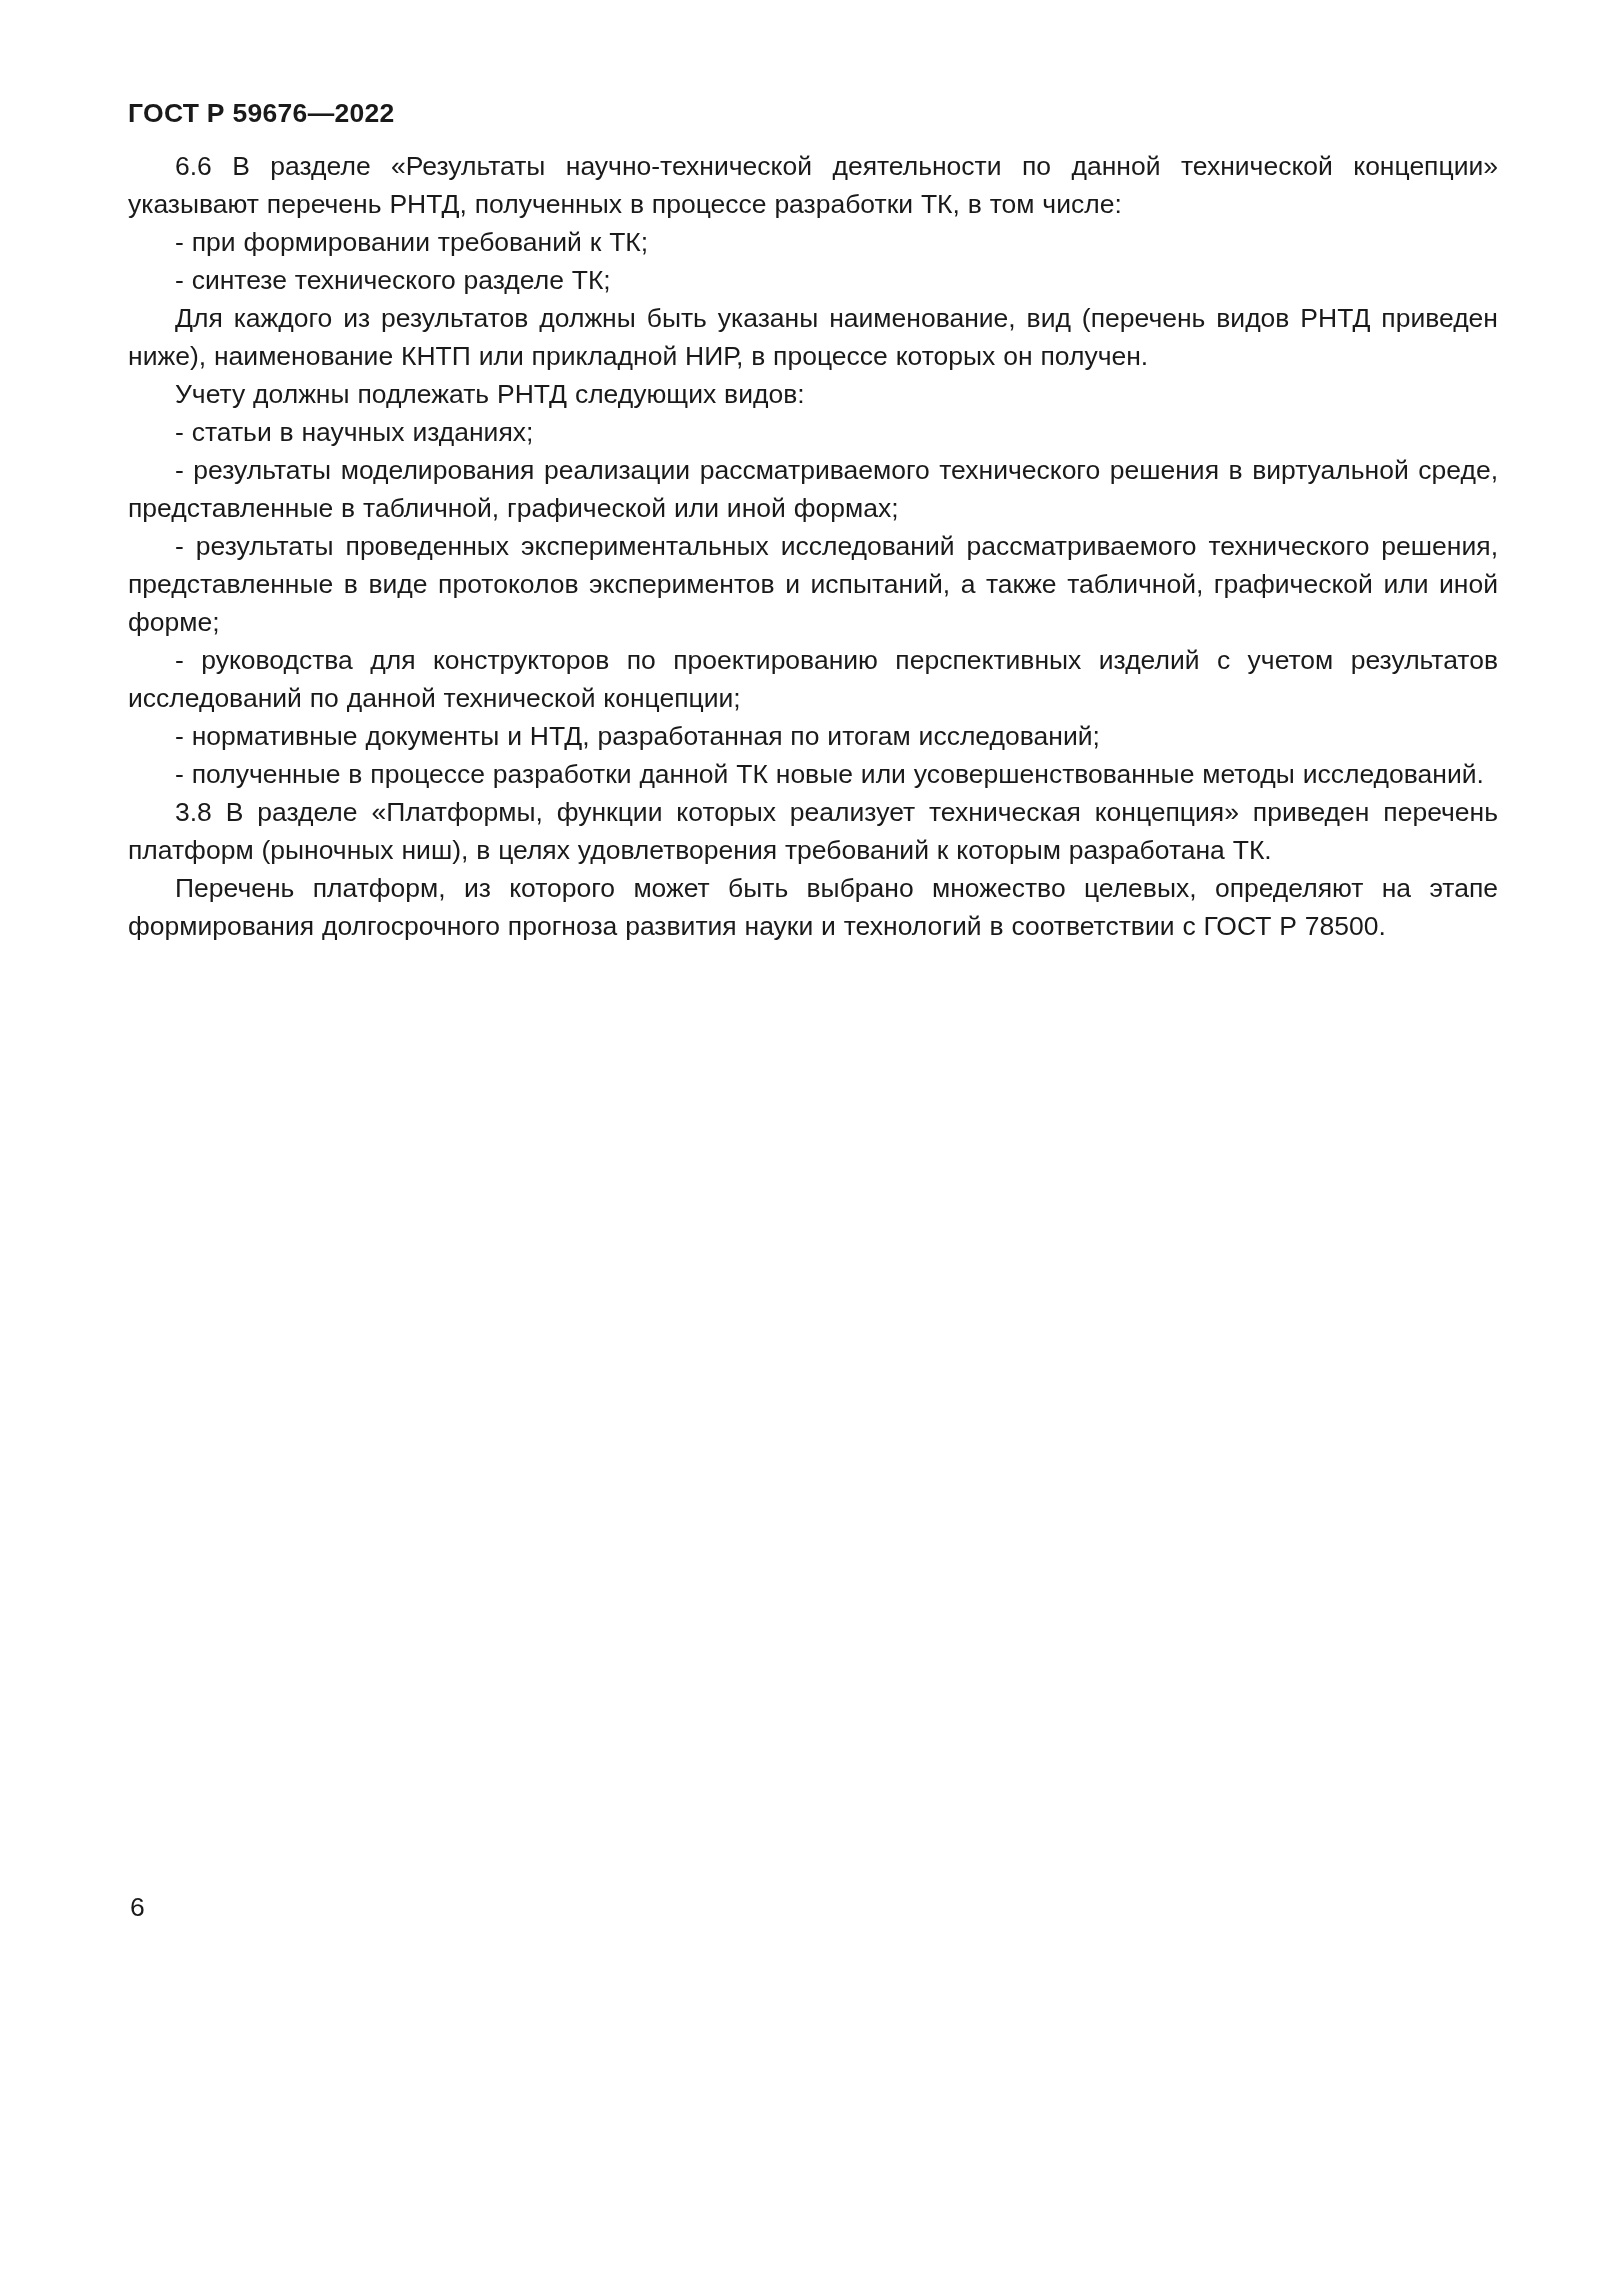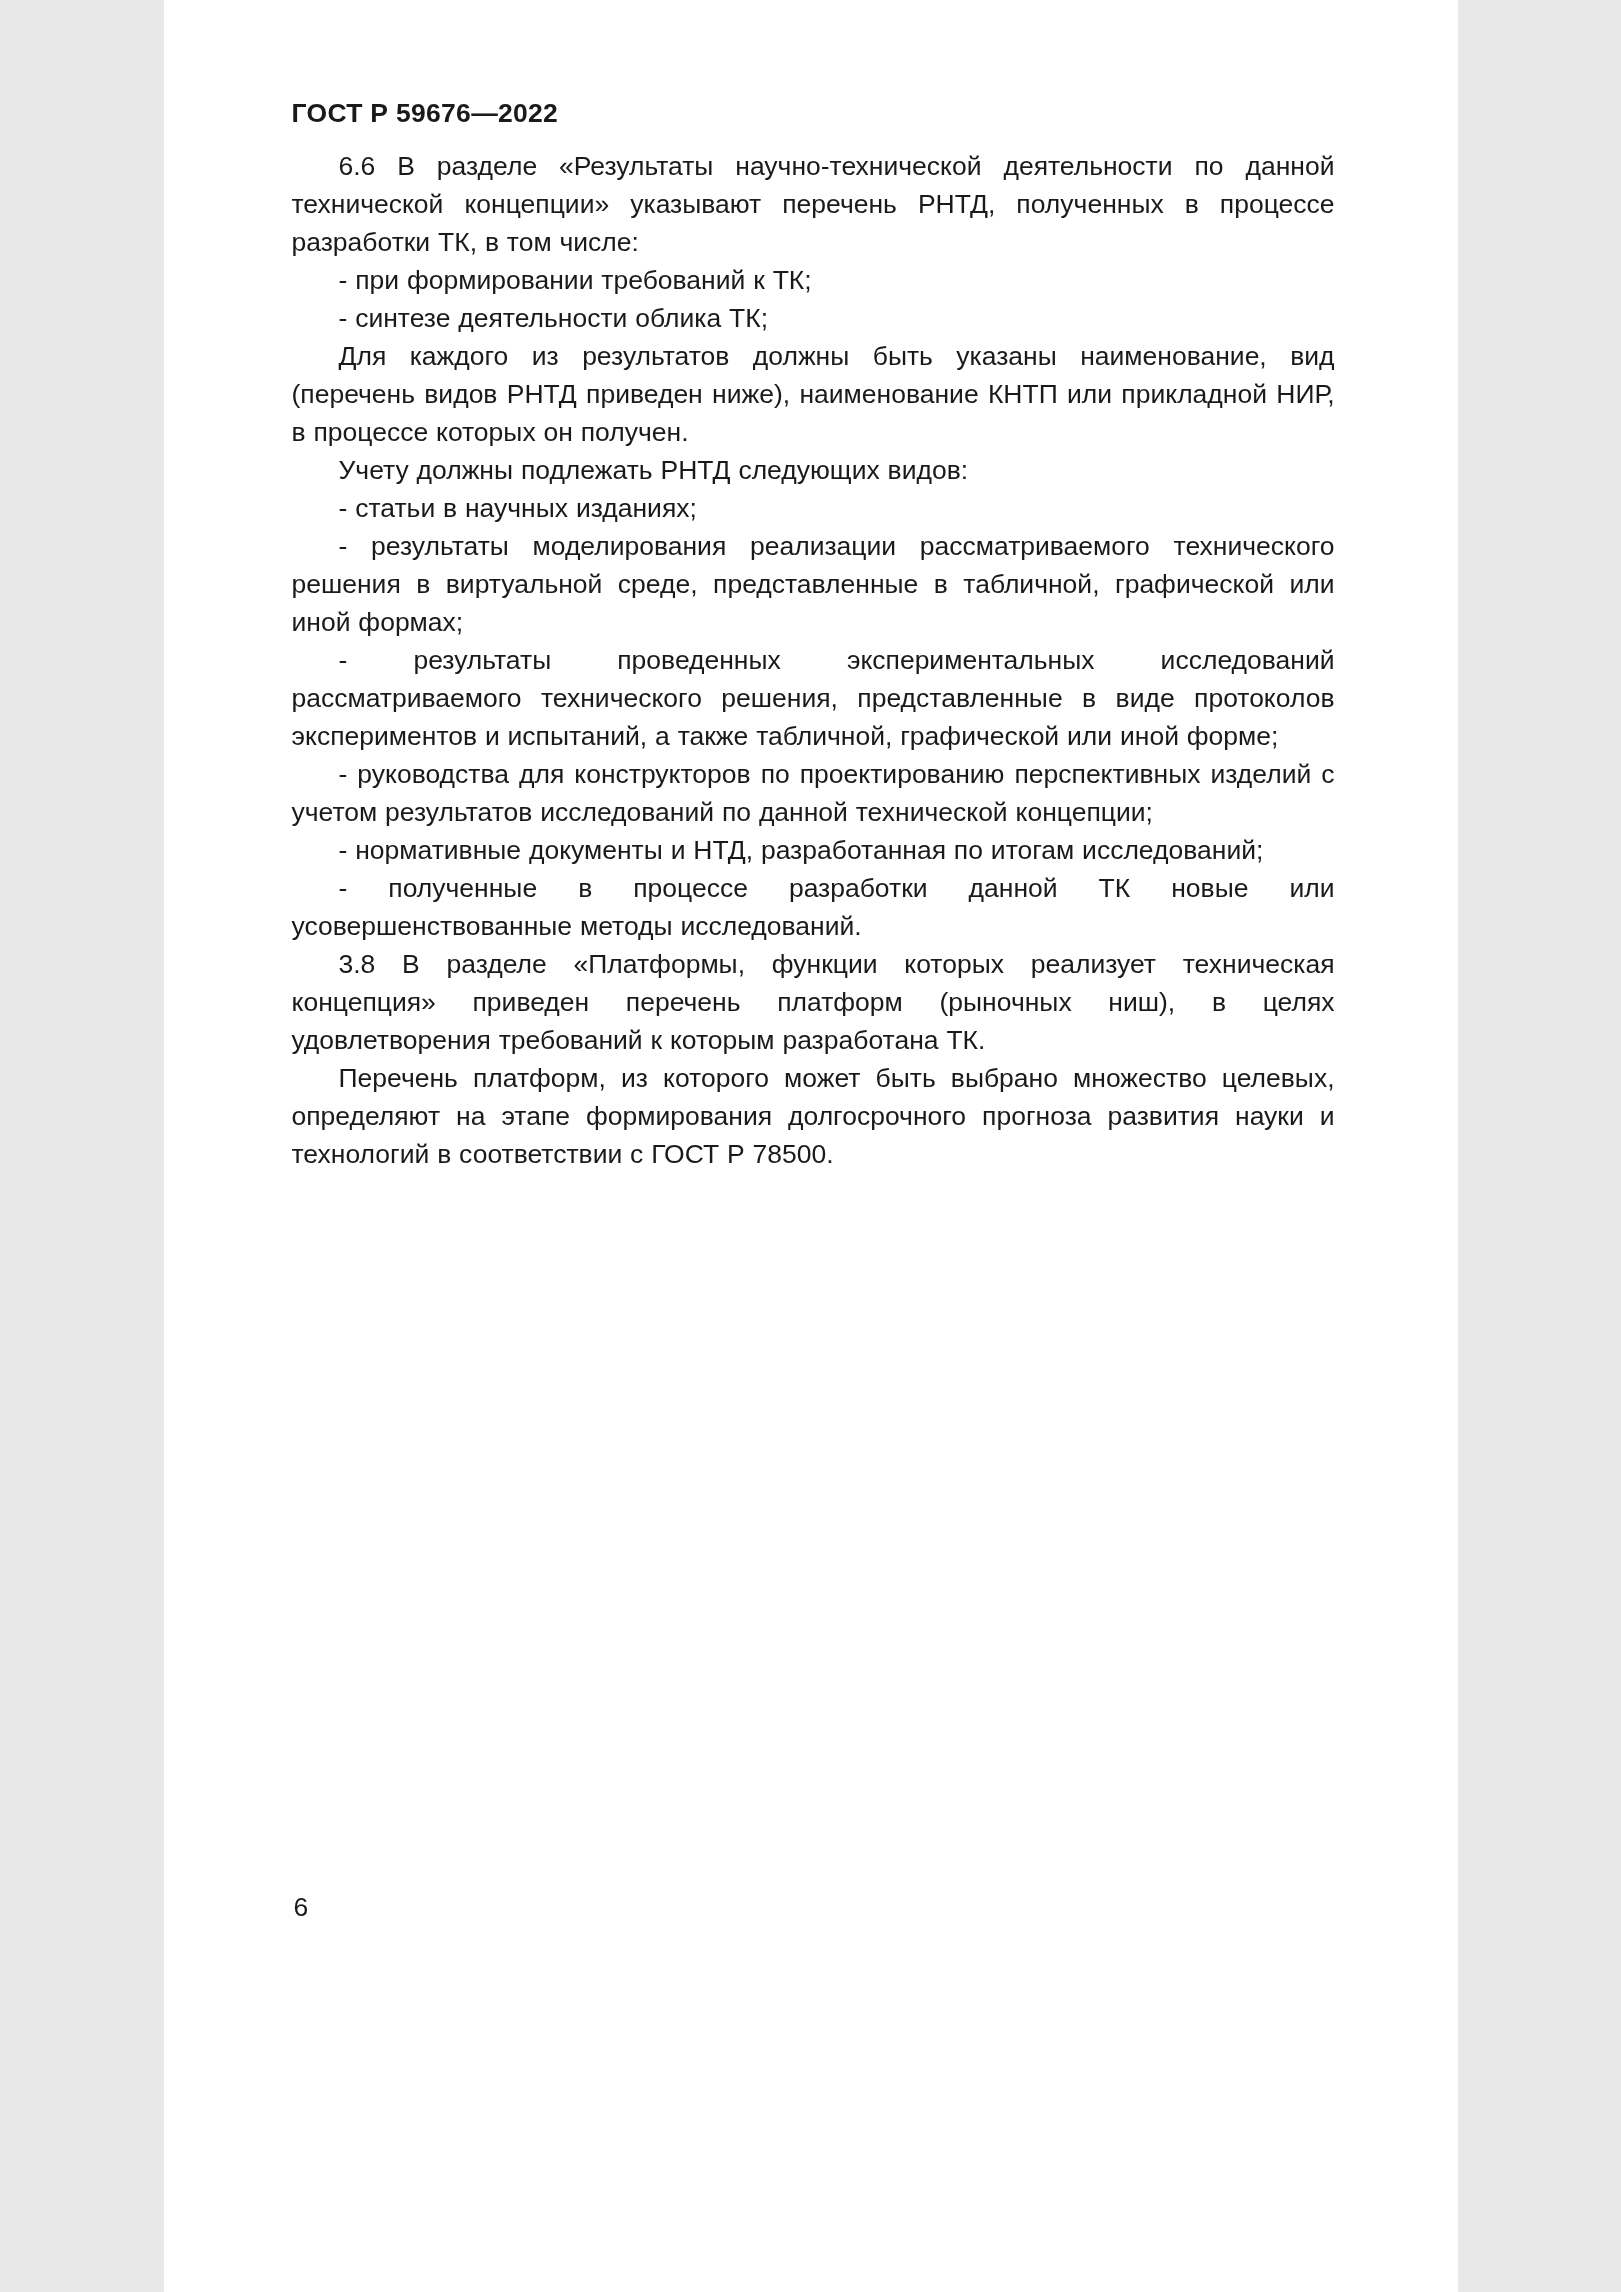--- a/index.html
+++ b/index.html
@@ -2,21 +2,21 @@
 <html lang="ru"><head>
 <meta charset="utf-8">
 <style>
   html, body {
     margin: 0;
     padding: 0;
     background: #e8e8e8;
   }
   .page {
     position: relative;
-    width: 1294px;
+    width: 1621px;
     height: 2293px;
     margin: 0 auto;
     background: #ffffff;
     color: #1a1a1a;
     font-family: "Liberation Sans", "DejaVu Sans", sans-serif;
     overflow: hidden;
   }
   .header {
     position: absolute;
     top: 98px;
@@ -49,21 +49,21 @@
 </style>
 </head>
 <body>
 
 <div class="page">
   <div class="header">ГОСТ Р 59676—2022</div>
 
   <div class="doc-body">
       <p class="para">6.6  В разделе «Результаты научно-технической деятельности по данной технической концепции» указывают перечень РНТД, полученных в процессе разработки ТК, в том числе:</p>
       <p class="para">- при формировании требований к ТК;</p>
-      <p class="para">- синтезе деятельности облика ТК;</p>
+      <p class="para">- синтезе технического разделе ТК;</p>
       <p class="para">Для каждого из результатов должны быть указаны наименование, вид (перечень видов РНТД приведен ниже), наименование КНТП или прикладной НИР, в процессе которых он получен.</p>
       <p class="para">Учету должны подлежать РНТД следующих видов:</p>
       <p class="para">- статьи в научных изданиях;</p>
       <p class="para">- результаты моделирования реализации рассматриваемого технического решения в виртуальной среде, представленные в табличной, графической или иной формах;</p>
       <p class="para">- результаты проведенных экспериментальных исследований рассматриваемого технического решения, представленные в виде протоколов экспериментов и испытаний, а также табличной, графической или иной форме;</p>
       <p class="para">- руководства для конструкторов по проектированию перспективных изделий с учетом результатов исследований по данной технической концепции;</p>
       <p class="para">- нормативные документы и НТД, разработанная по итогам исследований;</p>
       <p class="para">- полученные в процессе разработки данной ТК новые или усовершенствованные методы исследований.</p>
       <p class="para">3.8  В разделе «Платформы, функции которых реализует техническая концепция» приведен перечень платформ (рыночных ниш), в целях удовлетворения требований к которым разработана ТК.</p>
       <p class="para">Перечень платформ, из которого может быть выбрано множество целевых, определяют на этапе формирования долгосрочного прогноза развития науки и технологий в соответствии с ГОСТ Р 78500.</p>

